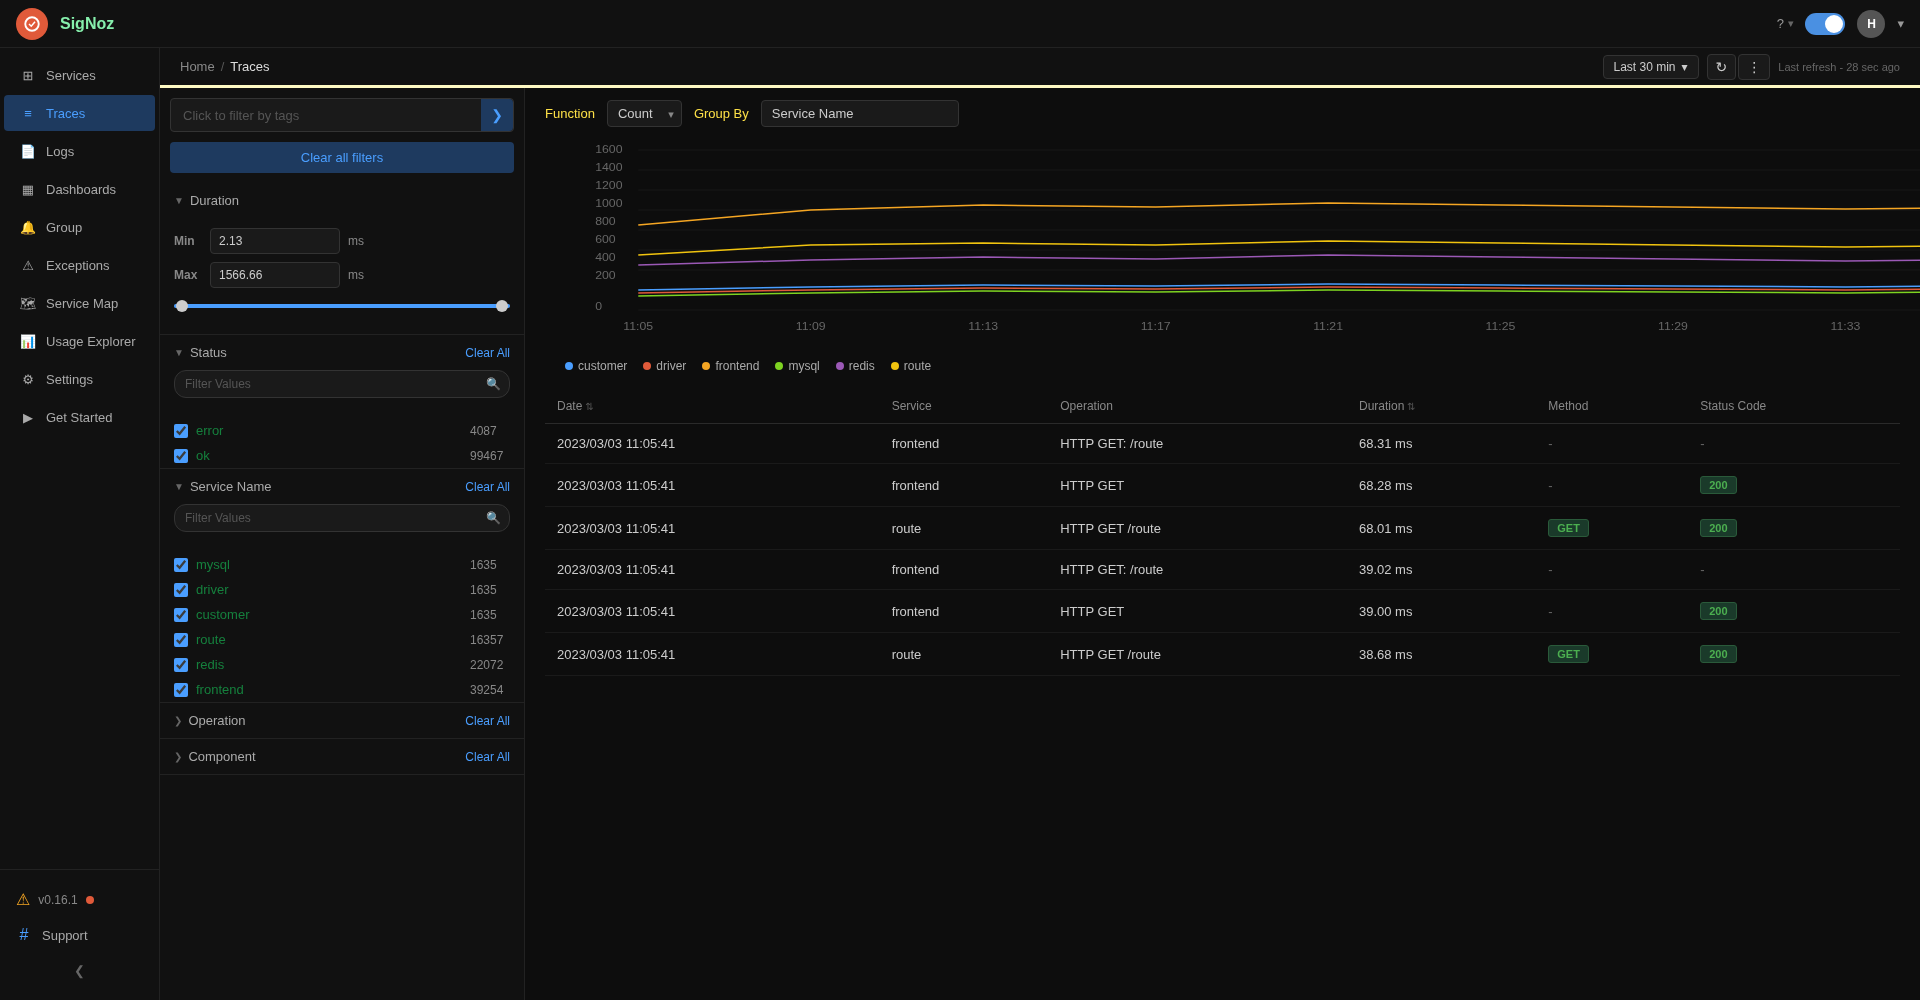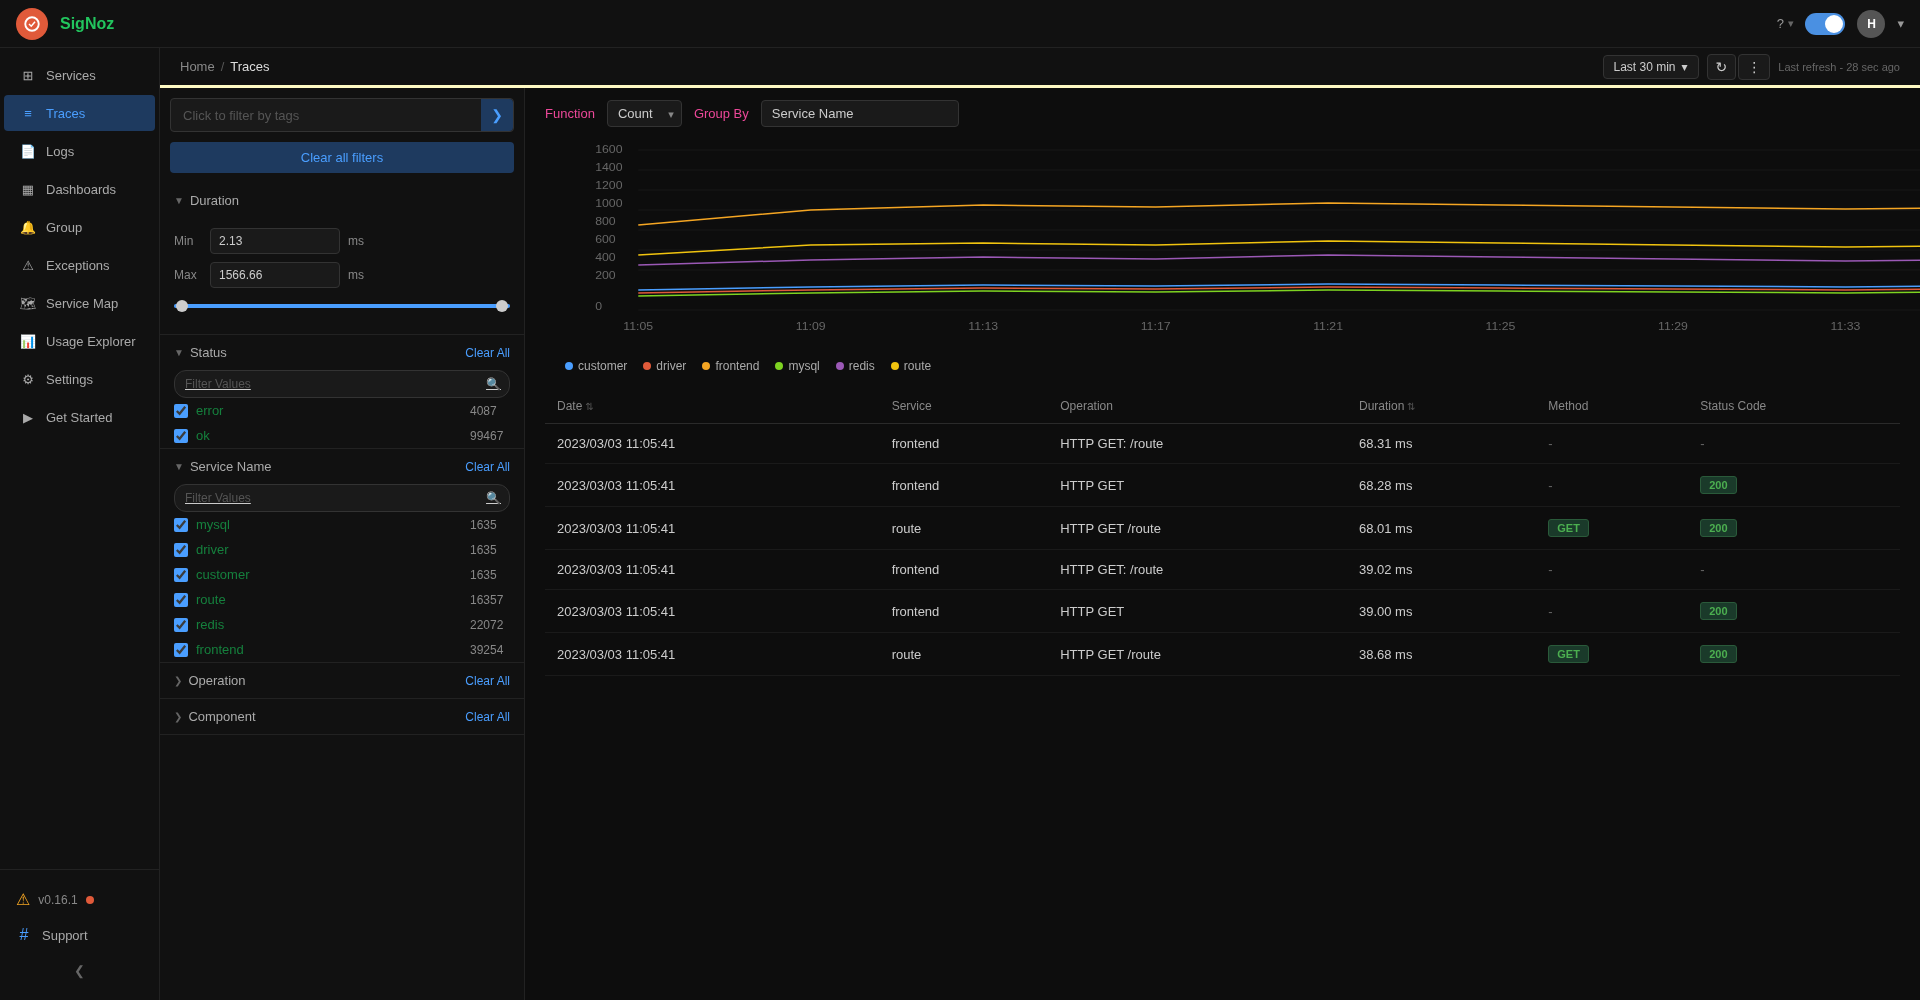--- a/index.html
+++ b/index.html
@@ -2,21 +2,21 @@
 <html><head>
   <meta charset="utf-8">
   <style>
     * { box-sizing: border-box; margin: 0; padding: 0; }
     body { background: #0a0a0a; color: #ccc; font-family: -apple-system, BlinkMacSystemFont, 'Segoe UI', sans-serif; font-size: 13px; display: flex; flex-direction: column; height: 1000px; overflow: hidden; }
 
     
     .topbar { height: 48px; background: #111; border-bottom: 1px solid #222; display: flex; align-items: center; padding: 0 16px; gap: 12px; flex-shrink: 0; }
     .logo-icon { width: 32px; height: 32px; background: #e05a3a; border-radius: 50%; display: flex; align-items: center; justify-content: center; flex-shrink: 0; }
     .logo-icon svg { width: 18px; height: 18px; fill: white; }
-    .logo-text { color: #22c55e; font-size: 16px; font-weight: 600; }
+    .logo-text { color: #86efac; font-size: 16px; font-weight: 600; }
     .topbar-right { margin-left: auto; display: flex; align-items: center; gap: 12px; }
     .topbar-icon-btn { color: #999; cursor: pointer; display: flex; align-items: center; gap: 4px; }
     .toggle-wrap { display: flex; align-items: center; }
     .toggle { width: 40px; height: 22px; background: #4a90e2; border-radius: 11px; position: relative; cursor: pointer; }
     .toggle-knob { width: 18px; height: 18px; background: #fff; border-radius: 50%; position: absolute; top: 2px; right: 2px; transition: right 0.2s; }
     .avatar { width: 28px; height: 28px; background: #555; border-radius: 50%; display: flex; align-items: center; justify-content: center; color: #fff; font-size: 12px; font-weight: bold; cursor: pointer; }
 
     
     .main-layout { display: flex; flex: 1; overflow: hidden; }
 
@@ -57,45 +57,45 @@
     .filter-search-bar input::placeholder { color: #555; }
     .filter-btn-arrow { background: #1e3a5f; border: none; color: #4a9eff; padding: 8px 10px; border-radius: 0 4px 4px 0; cursor: pointer; font-size: 14px; }
     .clear-all-btn { background: #1e3a5f; border: none; color: #4a9eff; padding: 8px 20px; cursor: pointer; font-size: 13px; border-radius: 4px; margin: 0 10px 10px; width: calc(100% - 20px); font-weight: 500; }
     .filter-section { border-bottom: 1px solid #222; padding: 0; }
     .filter-section-header { display: flex; align-items: center; justify-content: space-between; padding: 10px 14px; cursor: pointer; color: #aaa; font-size: 13px; font-weight: 500; }
     .filter-section-title { display: flex; align-items: center; gap: 6px; }
     .filter-chevron { font-size: 10px; color: #666; }
     .clear-link { color: #4a9eff; font-size: 12px; cursor: pointer; }
     .duration-section { padding: 10px 14px; }
     .duration-row { display: flex; align-items: center; gap: 8px; margin-bottom: 8px; }
-    .duration-label { color: #888; font-size: 12px; width: 28px; }
+    .duration-label { color: #888; font-size: 12px; width: 28px; font-weight: bold; }
     .duration-input { background: #1a1a1a; border: 1px solid #333; border-radius: 4px; color: #ccc; padding: 5px 8px; font-size: 12px; width: 130px; outline: none; }
     .duration-unit { color: #888; font-size: 12px; }
     .duration-slider { width: 100%; margin: 8px 0; position: relative; height: 20px; }
     .slider-track { width: 100%; height: 4px; background: #333; border-radius: 2px; position: absolute; top: 8px; }
     .slider-fill { height: 4px; background: #4a9eff; border-radius: 2px; position: absolute; top: 8px; left: 0; width: 100%; }
     .slider-thumb-left { width: 12px; height: 12px; background: #ccc; border-radius: 50%; position: absolute; top: 4px; left: 2px; cursor: pointer; }
     .slider-thumb-right { width: 12px; height: 12px; background: #ccc; border-radius: 50%; position: absolute; top: 4px; right: 2px; cursor: pointer; }
 
-    .filter-values-search { margin: 0 14px 0; background: #1a1a1a; border: 1px solid #333; border-radius: 12px; display: flex; align-items: center; text-decoration: underline; }
+    .filter-values-search { margin: 0 14px 20px; background: #1a1a1a; border: 1px solid #333; border-radius: 12px; display: flex; align-items: center; }
     .filter-values-search input { background: transparent; border: none; outline: none; color: #ccc; flex: 1; padding: 6px 10px; font-size: 12px; }
     .filter-values-search input::placeholder { color: #555; }
     .search-icon-btn { color: #666; padding: 4px 8px; cursor: pointer; font-size: 12px; }
 
     .filter-item { display: flex; align-items: center; padding: 5px 14px; gap: 8px; }
     .filter-checkbox { width: 14px; height: 14px; accent-color: #4a9eff; cursor: pointer; }
     .filter-item-label { flex: 1; color: #15803d; font-size: 13px; }
     .filter-item-count { color: #888; font-size: 12px; min-width: 40px; text-align: left; }
 
     
     .chart-table-area { flex: 1; display: flex; flex-direction: column; overflow: hidden; background: #0d0d0d; }
 
     
     .chart-toolbar { display: flex; align-items: center; gap: 12px; padding: 12px 20px 8px; flex-shrink: 0; }
-    .toolbar-label { color: #ec4899; font-size: 13px; }
+    .toolbar-label { color: #fde047; font-size: 13px; }
     .toolbar-select { background: #1a1a1a; border: 1px solid #333; color: #ccc; border-radius: 4px; padding: 5px 28px 5px 10px; font-size: 13px; cursor: pointer; -webkit-appearance: none; outline: none; }
     .toolbar-select-wrap { position: relative; }
     .toolbar-select-wrap::after { content: '▾'; position: absolute; right: 8px; top: 50%; transform: translateY(-50%); color: #888; pointer-events: none; font-size: 11px; }
     .groupby-input { background: #1a1a1a; border: 1px solid #333; color: #ccc; border-radius: 4px; padding: 5px 10px; font-size: 13px; outline: none; min-width: 120px; }
 
     
     .chart-container { padding: 0 20px 8px; flex-shrink: 0; }
     .chart-svg-wrap { width: 100%; height: 220px; background: #0d0d0d; position: relative; margin-left: 44px; }
     .chart-legend { display: flex; align-items: center; gap: 16px; padding: 4px 20px 8px; }
     .legend-item { display: flex; align-items: center; gap: 5px; font-size: 12px; color: #aaa; }

